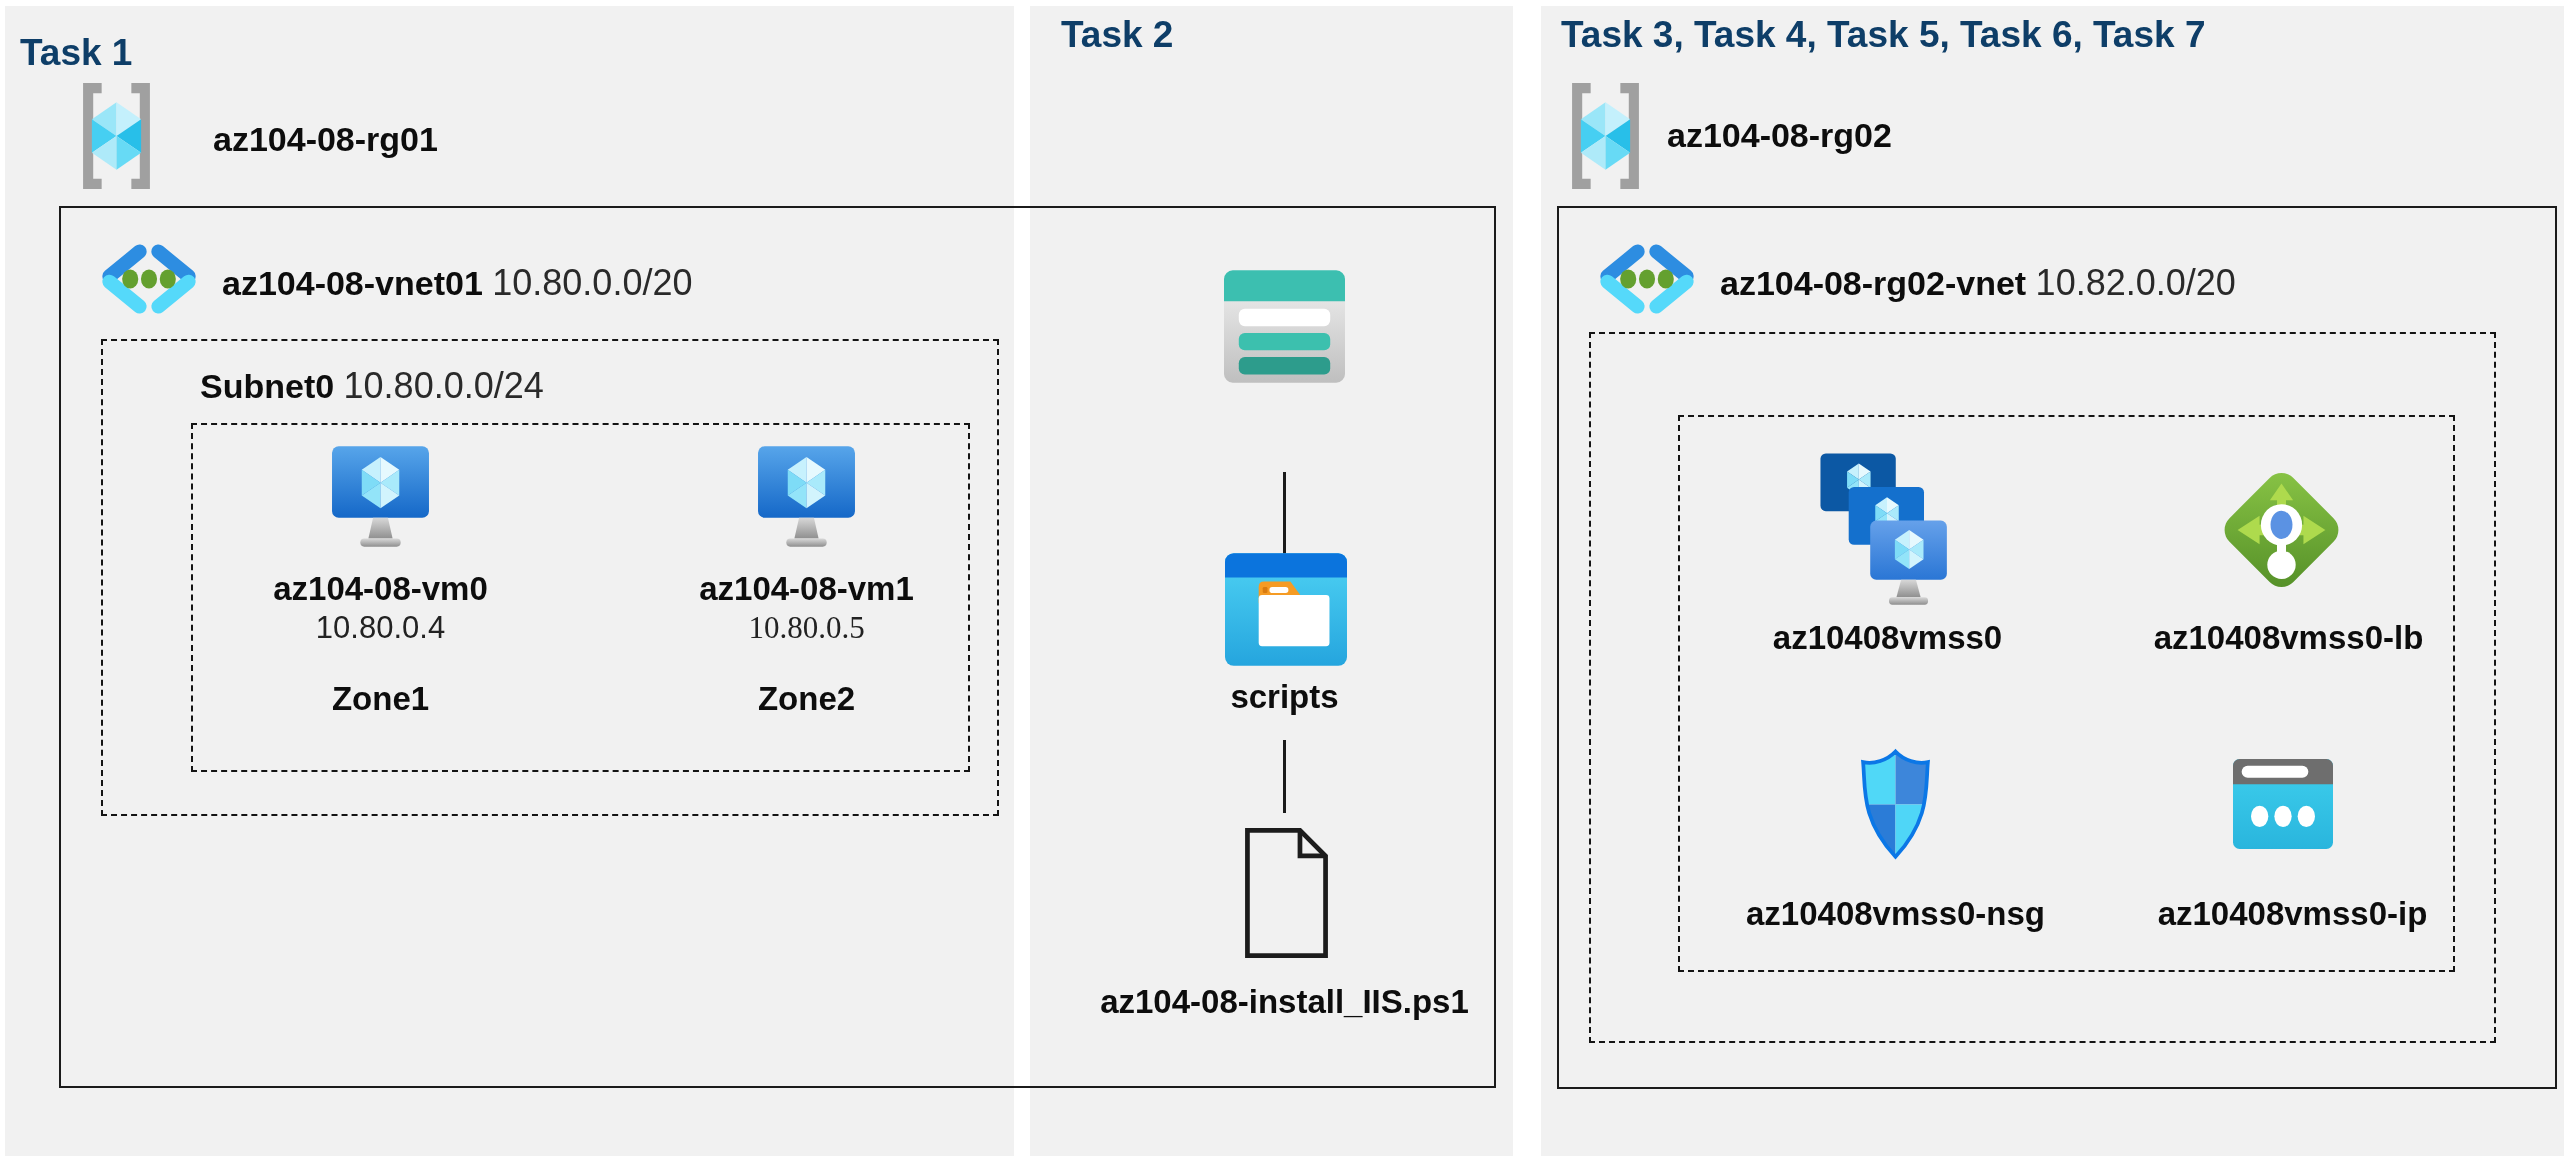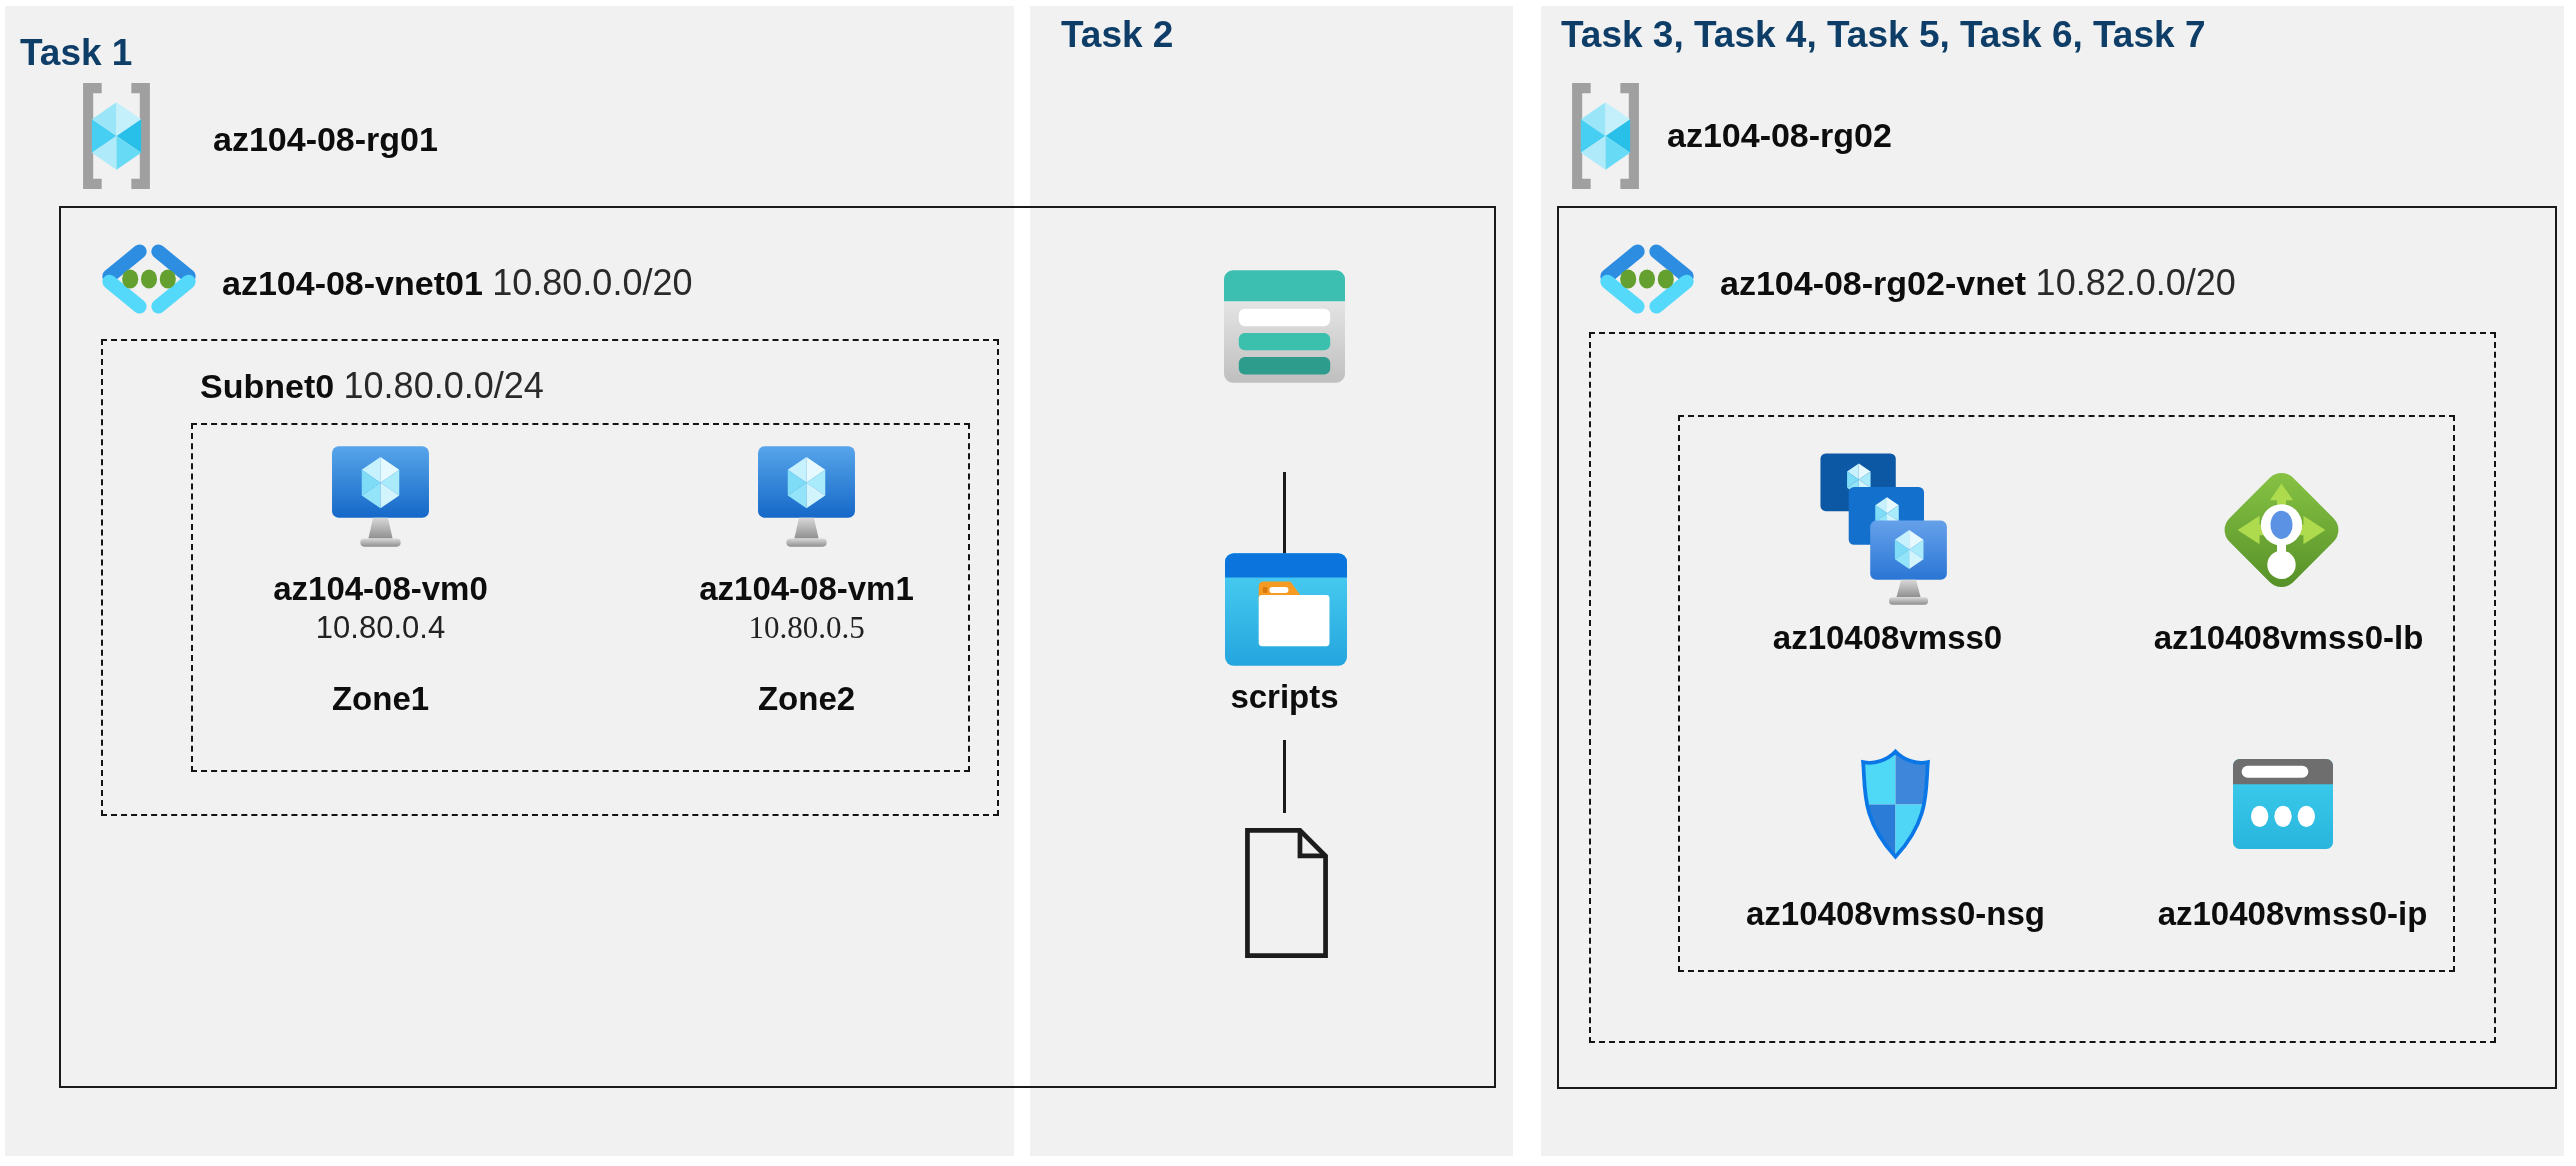--- a/index.html
+++ b/index.html
@@ -192,20 +192,21 @@
   <div class="node-label center" style="left:1116px;top:678px;width:337px;">scripts</div>
 
   <div class="vline" style="left:1283px;top:740px;height:73px;"></div>
 
   <div style="position:absolute;left:1244px;top:827px;">
     <svg width="85" height="132" viewBox="0 0 126 196">
       <path d="M5,5 H83 L121,43 V191 H5 Z" fill="#f1f1f1" stroke="#1c1c1c" stroke-width="7" stroke-linejoin="miter"></path>
       <path d="M83,5 V43 H121" fill="none" stroke="#1c1c1c" stroke-width="7"></path>
     </svg>
   </div>
+  <div class="node-label center" style="left:1015px;top:983px;width:539px;">az104-08-install_IIS.ps1</div>
 
   <div class="dashed-box" style="left:1678px;top:415px;width:773px;height:553px;"></div>
 
   <div style="position:absolute;left:1815px;top:448px;">
     <svg width="138" height="158" viewBox="0 0 205 235">
       <rect x="8" y="8" width="112" height="86" rx="8" fill="#0c58a4"></rect>
       <use href="#crystal-light" x="42" y="15" width="46" height="64"></use>
       <rect x="50" y="58" width="112" height="86" rx="8" fill="#1470cd"></rect>
       <use href="#crystal-light" x="84" y="65" width="46" height="64"></use>
       <rect x="82" y="108" width="114" height="88" rx="9" fill="url(#gradFront)"></rect>

